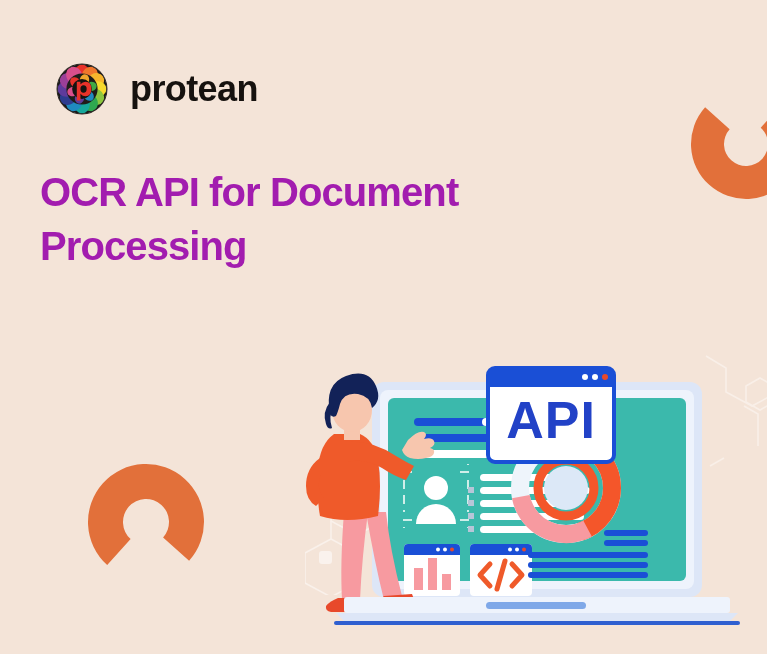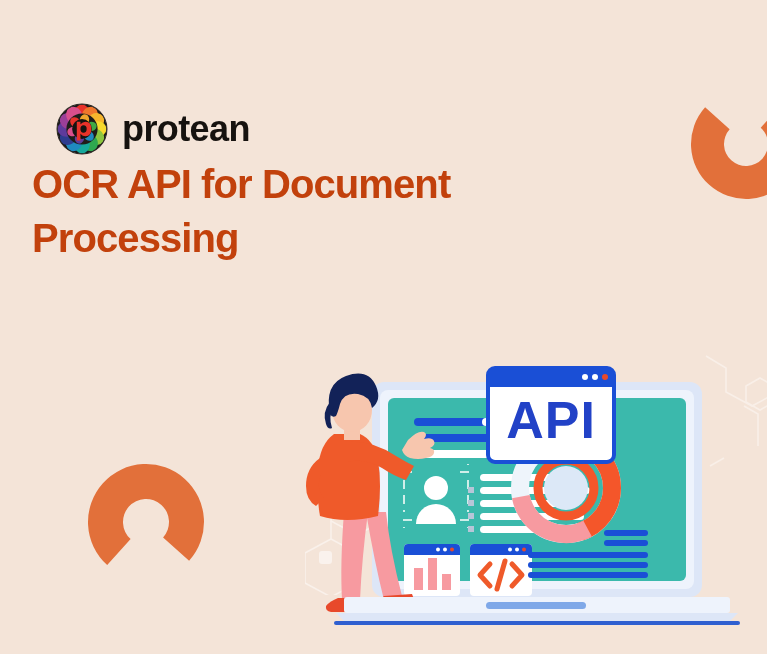--- a/index.html
+++ b/index.html
@@ -60,22 +60,21 @@
     height: 175px;
   }
 
   
   #brand {
     position: absolute;
     top: 63px;
     left: 56px;
     display: flex;
     align-items: center;
-    gap: 14px;
-    margin-top: 40px;
+    gap: 22px;
   }
   #brand-logo-mark {
     width: 52px;
     height: 52px;
     display: block;
     flex: 0 0 auto;
   }
   #brand-wordmark {
     font-family: "Liberation Sans", sans-serif;
     font-size: 36px;
@@ -85,27 +84,27 @@
     line-height: 1;
     white-space: nowrap;
   }
 
   
   #headline {
     position: absolute;
     top: 157px;
     left: 32px;
     width: 520px;
-    margin: 0;
+    margin: 8px;
     font-family: "Liberation Sans", sans-serif;
     font-size: 40px;
     font-weight: 700;
     line-height: 1.35;
     letter-spacing: -0.9px;
-    color: #c2410c;
+    color: #a21caf;
   }
 
   
   #illustration {
     position: absolute;
     top: 362px;
     left: 304px;
     width: 451px;
     height: 272px;
   }

